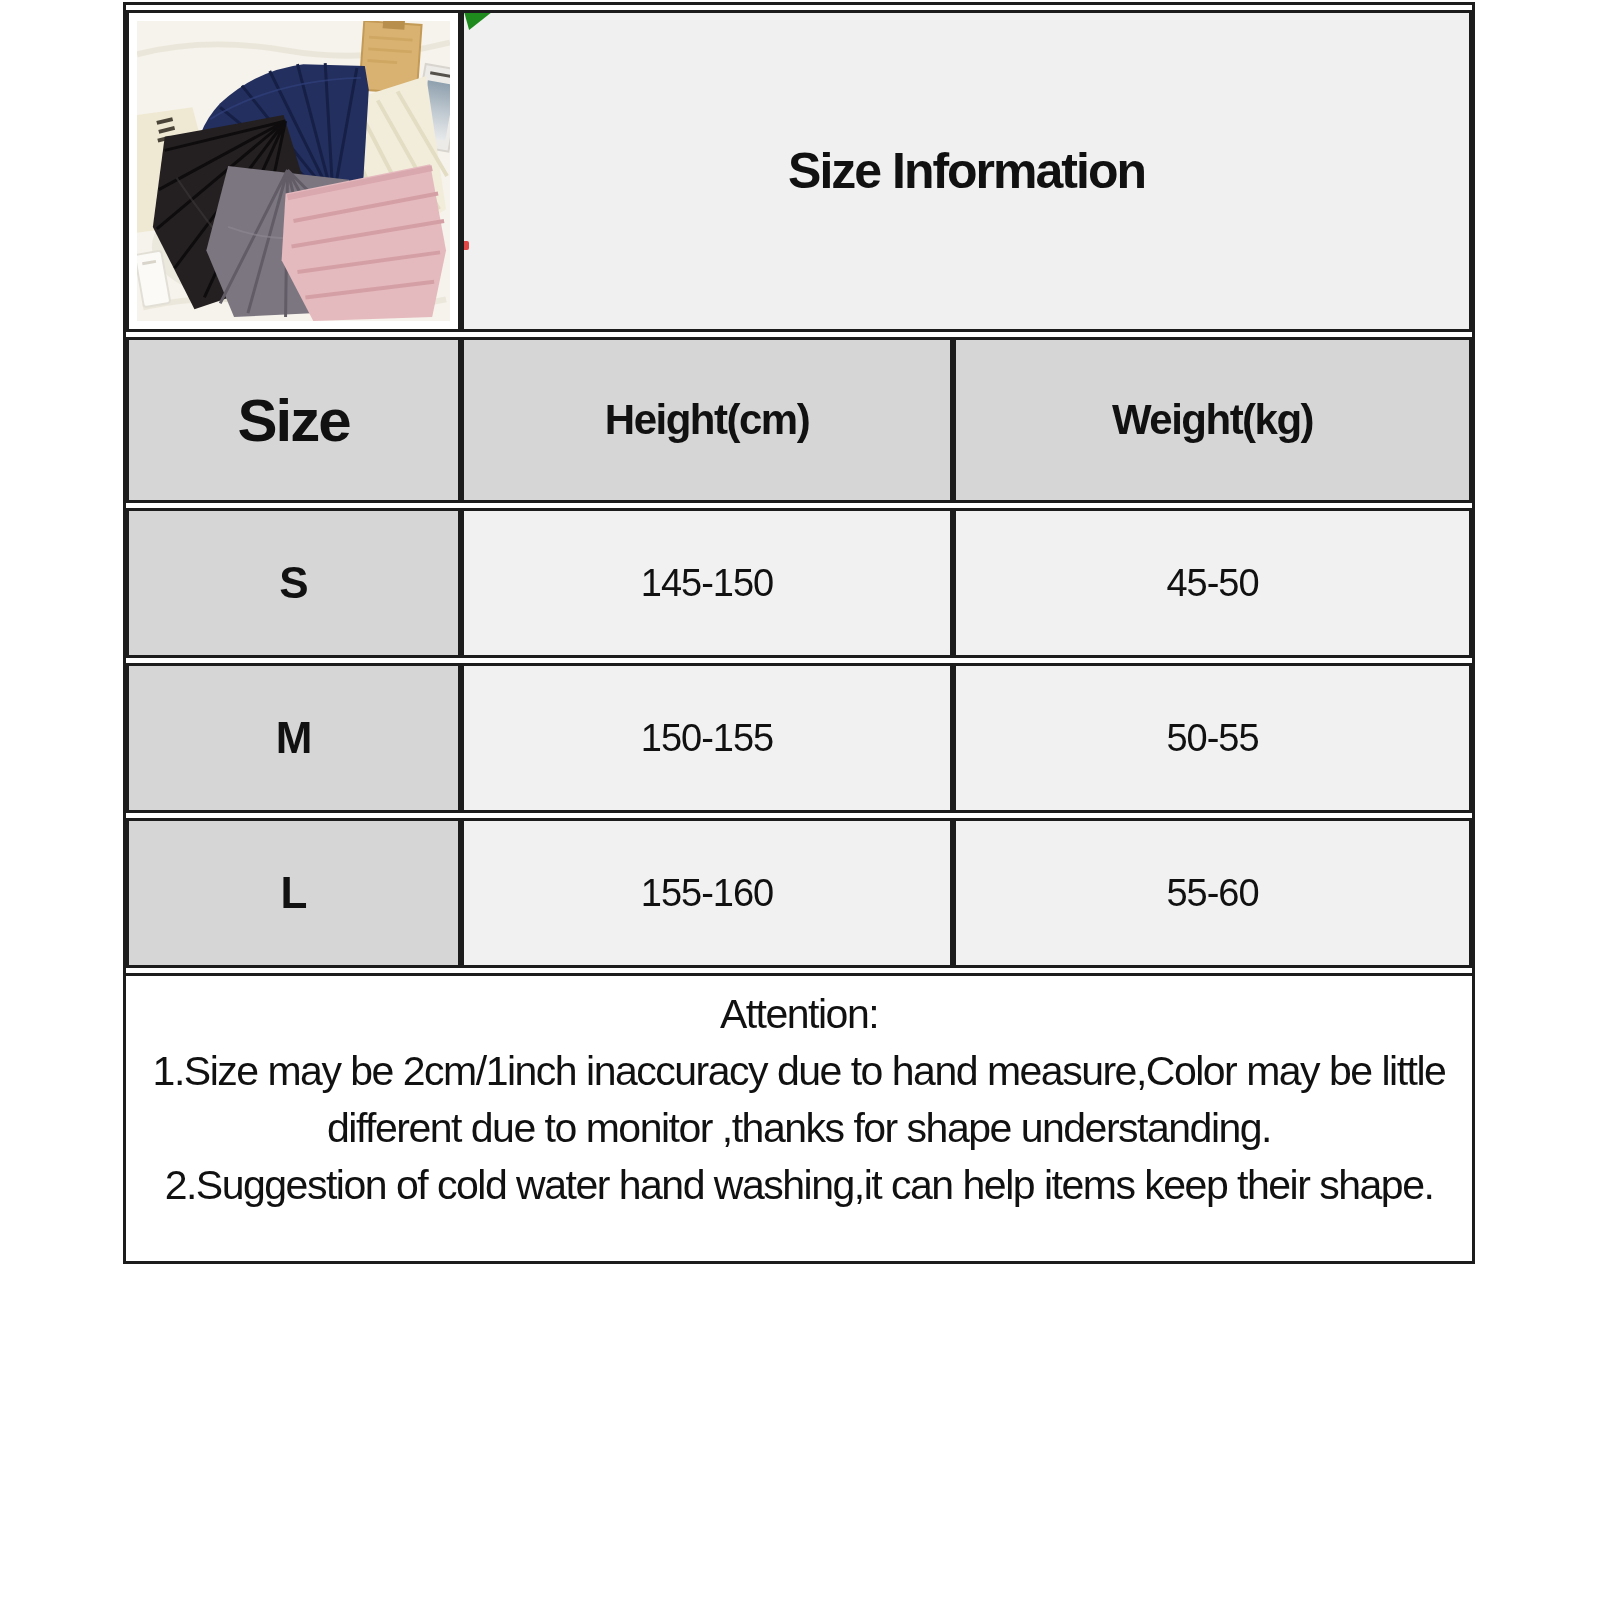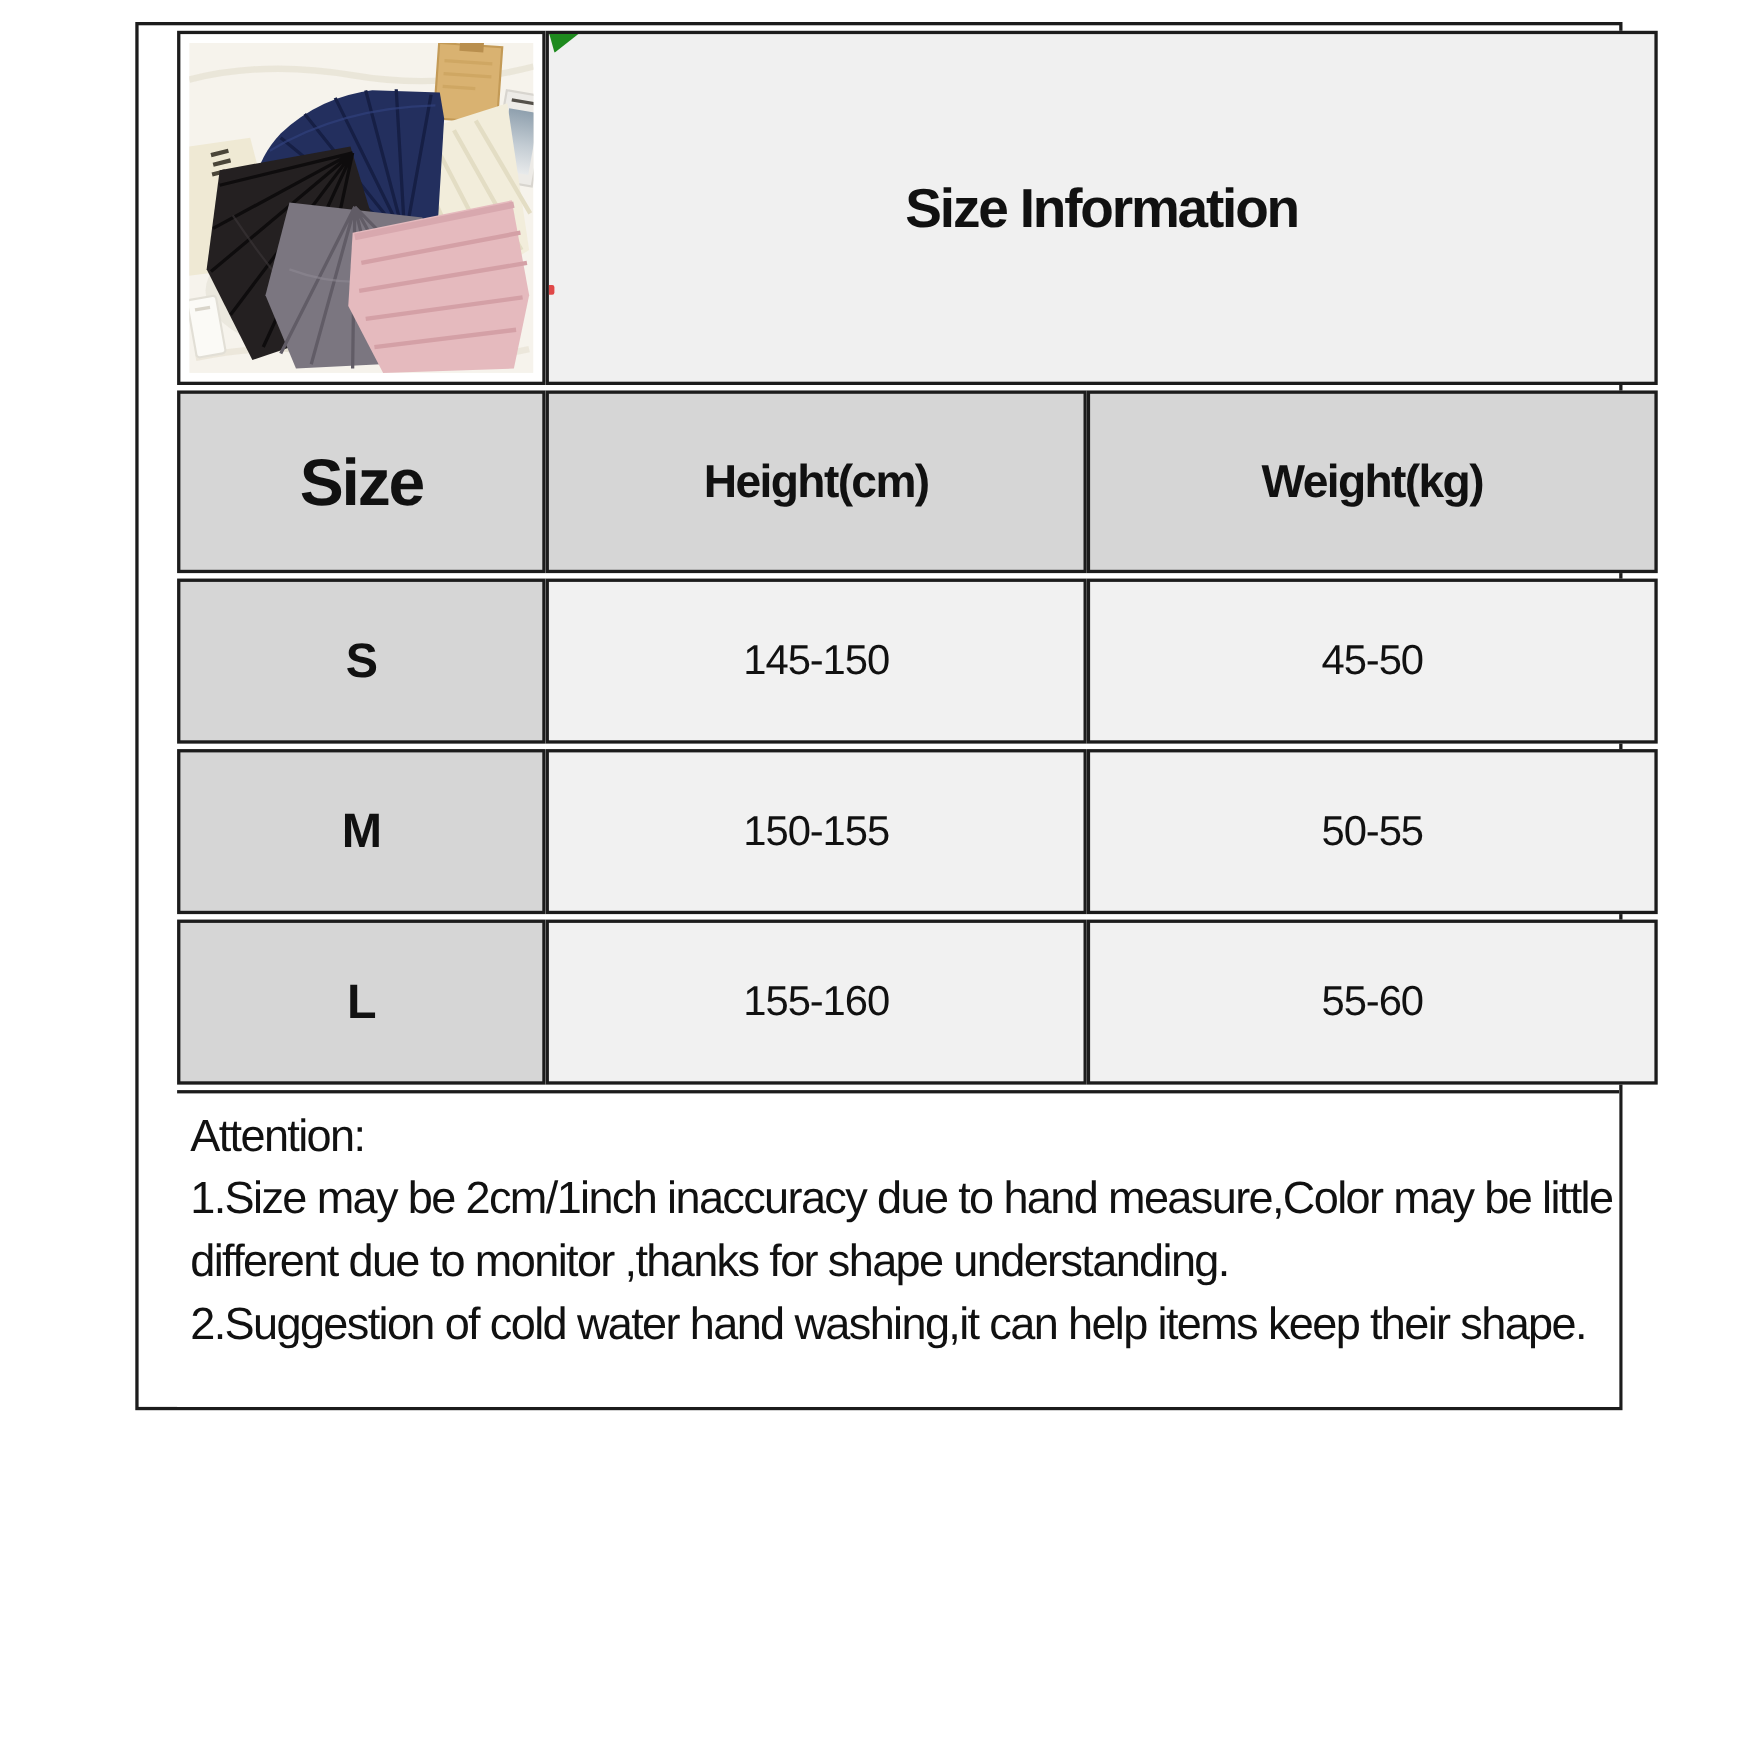--- a/index.html
+++ b/index.html
@@ -16,25 +16,24 @@
   body{
     width:1600px;height:1600px;
     background:#ffffff;
     font-family:"Liberation Sans", sans-serif;
     color:var(--text);
     position:relative;
     overflow:hidden;
   }
   .sheet{
     position:absolute;
-    left:123px;top:20px;
+    left:123px;top:2px;
     width:1352px;
     border:3px solid var(--border);
     background:#ffffff;
-    padding-left:35px;
   }
   table.size-table{
     width:100%;
     table-layout:fixed;
     border-collapse:separate;
     border-spacing:0 5px;
   }
   col.c1{width:335px;}
   col.c2{width:492px;}
   col.c3{width:519px;}
@@ -99,20 +98,21 @@
     font-weight:normal;
     font-size:38px;
     letter-spacing:-1px;
   }
   .attention{
     border-top:3px solid var(--border);
     background:#ffffff;
     height:288px;
     padding:10px 12px 0;
     overflow:hidden;
+    text-align:center;
   }
   .attention div{
     font-size:41px;
     line-height:57px;
     letter-spacing:-1.5px;
     white-space:nowrap;
   }
 </style>
 </head>
 <body>

